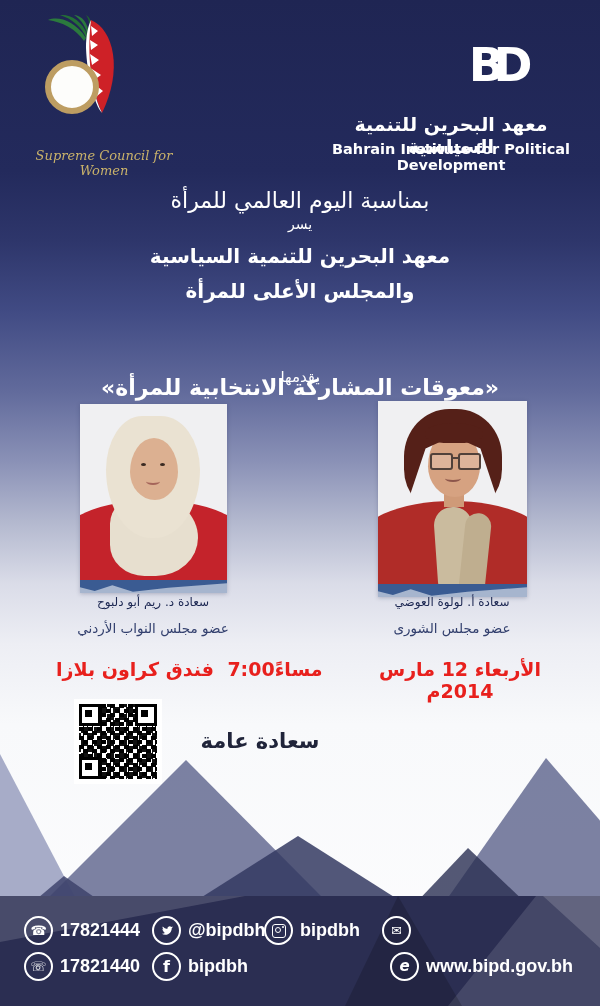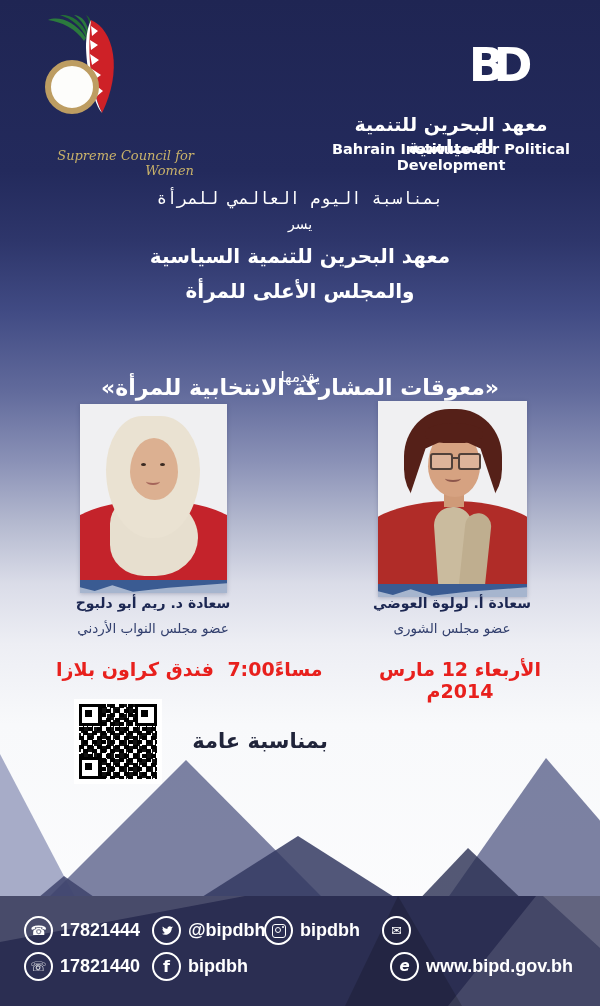--- a/index.html
+++ b/index.html
@@ -9,30 +9,30 @@
     background:linear-gradient(180deg,
       #1f2553 0%,#232a5c 17%,#2e366b 24%,#414b84 31%,#626b9c 39%,
       #8b92b7 46%,#b4b9cf 52%,#dadce8 58%,#edeef4 64%,#f8f9fb 72%,#fdfdfe 100%);
   }
   .abs{position:absolute;}
   
   .scw-logo{left:14px;top:10px;width:180px;height:165px;}
   .scw-emblem{position:absolute;left:30px;top:4px;}
   .scw-calligraphy{position:absolute;left:0;top:108px;width:180px;text-align:center;
     color:#c9b26a;font-size:16px;font-weight:700;letter-spacing:.5px;}
-  .scw-english{position:absolute;left:0;top:138px;width:180px;text-align:right;
+  .scw-english{position:absolute;left:0;top:138px;width:180px;text-align:center;
     color:#c9b26a;font-size:13px;font-style:italic;font-family:"DejaVu Serif",serif;}
   .bipd-logo{left:310px;top:25px;width:282px;height:140px;text-align:center;color:#fff;}
   .bd-mark{position:absolute;left:155px;top:8px;width:60px;height:70px;
     font-weight:700;font-size:47px;line-height:64px;letter-spacing:-0.24em;color:#fff;}
   .bipd-ar{position:absolute;left:0;top:88px;width:282px;font-size:19px;font-weight:700;direction:rtl;}
   .bipd-en{position:absolute;left:0;top:116px;width:282px;font-size:14.5px;font-weight:700;}
   
   .inv-line{left:0;width:600px;text-align:center;color:#fff;direction:rtl;}
-  .l-occasion{top:188px;font-size:17px;font-family:Liberation Mono, monospace;}
+  .l-occasion{top:188px;font-size:22px;}
   .l-pleased{top:216px;font-size:14px;}
   .l-host1{top:244px;font-size:20px;font-weight:700;}
   .l-host2{top:279px;font-size:20px;font-weight:700;}
   .l-invite{top:312px;font-size:16px;}
   .l-title{top:336px;font-size:22px;font-weight:700;margin-top:39px;}
   .l-presents{top:368px;font-size:15px;}
   
   .photo{background:#f0f0f2;box-shadow:0 1px 4px rgba(30,35,70,.25);overflow:hidden;}
   .photo-left{left:80px;top:404px;width:147px;height:189px;}
   .photo-right{left:378px;top:401px;width:149px;height:196px;}
@@ -63,21 +63,21 @@
   .glass-bridge{position:absolute;left:73px;top:56px;width:7px;height:2px;background:#51413a;}
   .neck{position:absolute;left:66px;top:90px;width:20px;height:16px;background:#cf9a78;}
   .scarf{position:absolute;left:58px;top:106px;width:38px;height:92px;background:#cabb9e;
     border-radius:18px;transform:rotate(-4deg);}
   .scarf2{position:absolute;left:84px;top:112px;width:26px;height:86px;background:#bfae8f;
     border-radius:14px;transform:rotate(6deg);}
   .photo-strip{position:absolute;left:0;right:0;bottom:0;height:13px;background:#3a5b92;overflow:hidden;}
   .strip-mtn{position:absolute;inset:0;background:rgba(255,255,255,.55);
     clip-path:polygon(0 55%,10% 85%,22% 40%,36% 90%,60% 60%,100% 25%,100% 100%,0 100%);}
   
-  .speaker-name{width:260px;text-align:center;font-size:14px;font-weight:700;color:#1c2752;direction:rtl;}
+  .speaker-name{width:260px;text-align:center;font-size:12px;font-weight:400;color:#1c2752;direction:rtl;}
   .speaker-title{width:260px;text-align:center;font-size:13.5px;color:#33406e;direction:rtl;}
   .col-left{left:23px;} .col-right{left:322px;}
   .row-name{top:595px;} .row-title{top:620px;}
   
   .detail{top:658px;font-size:19px;font-weight:700;color:#e8201d;direction:rtl;text-align:center;}
   .d-date{left:350px;width:220px;}
   .d-time{left:215px;width:120px;direction:ltr;}
   .d-venue{left:55px;width:160px;}
   
   .qr{left:74px;top:699px;width:78px;height:75px;background:#fff;padding:5px;z-index:6;}
@@ -192,21 +192,21 @@
   <div class="abs detail d-date content">الأربعاء 12 مارس 2014م</div>
   <div class="abs detail d-time content">7:00مساءً</div>
   <div class="abs detail d-venue content">فندق كراون بلازا</div>
 
   <div class="abs qr">
     <div class="qr-mod"></div>
     <span class="qr-finder qf-tl"></span>
     <span class="qr-finder qf-tr"></span>
     <span class="qr-finder qf-bl"></span>
   </div>
-  <div class="abs open-inv">بمناسبة عامة</div>
+  <div class="abs open-inv">سعادة عامة</div>
 
   <div class="abs mountains">
     <div class="mt mt1"></div>
     <div class="mt mt2"></div>
     <div class="mt mt3"></div>
     <div class="mt mt4"></div>
     <div class="mt mt5"></div>
     <div class="mt mt6"></div>
   </div>
 

